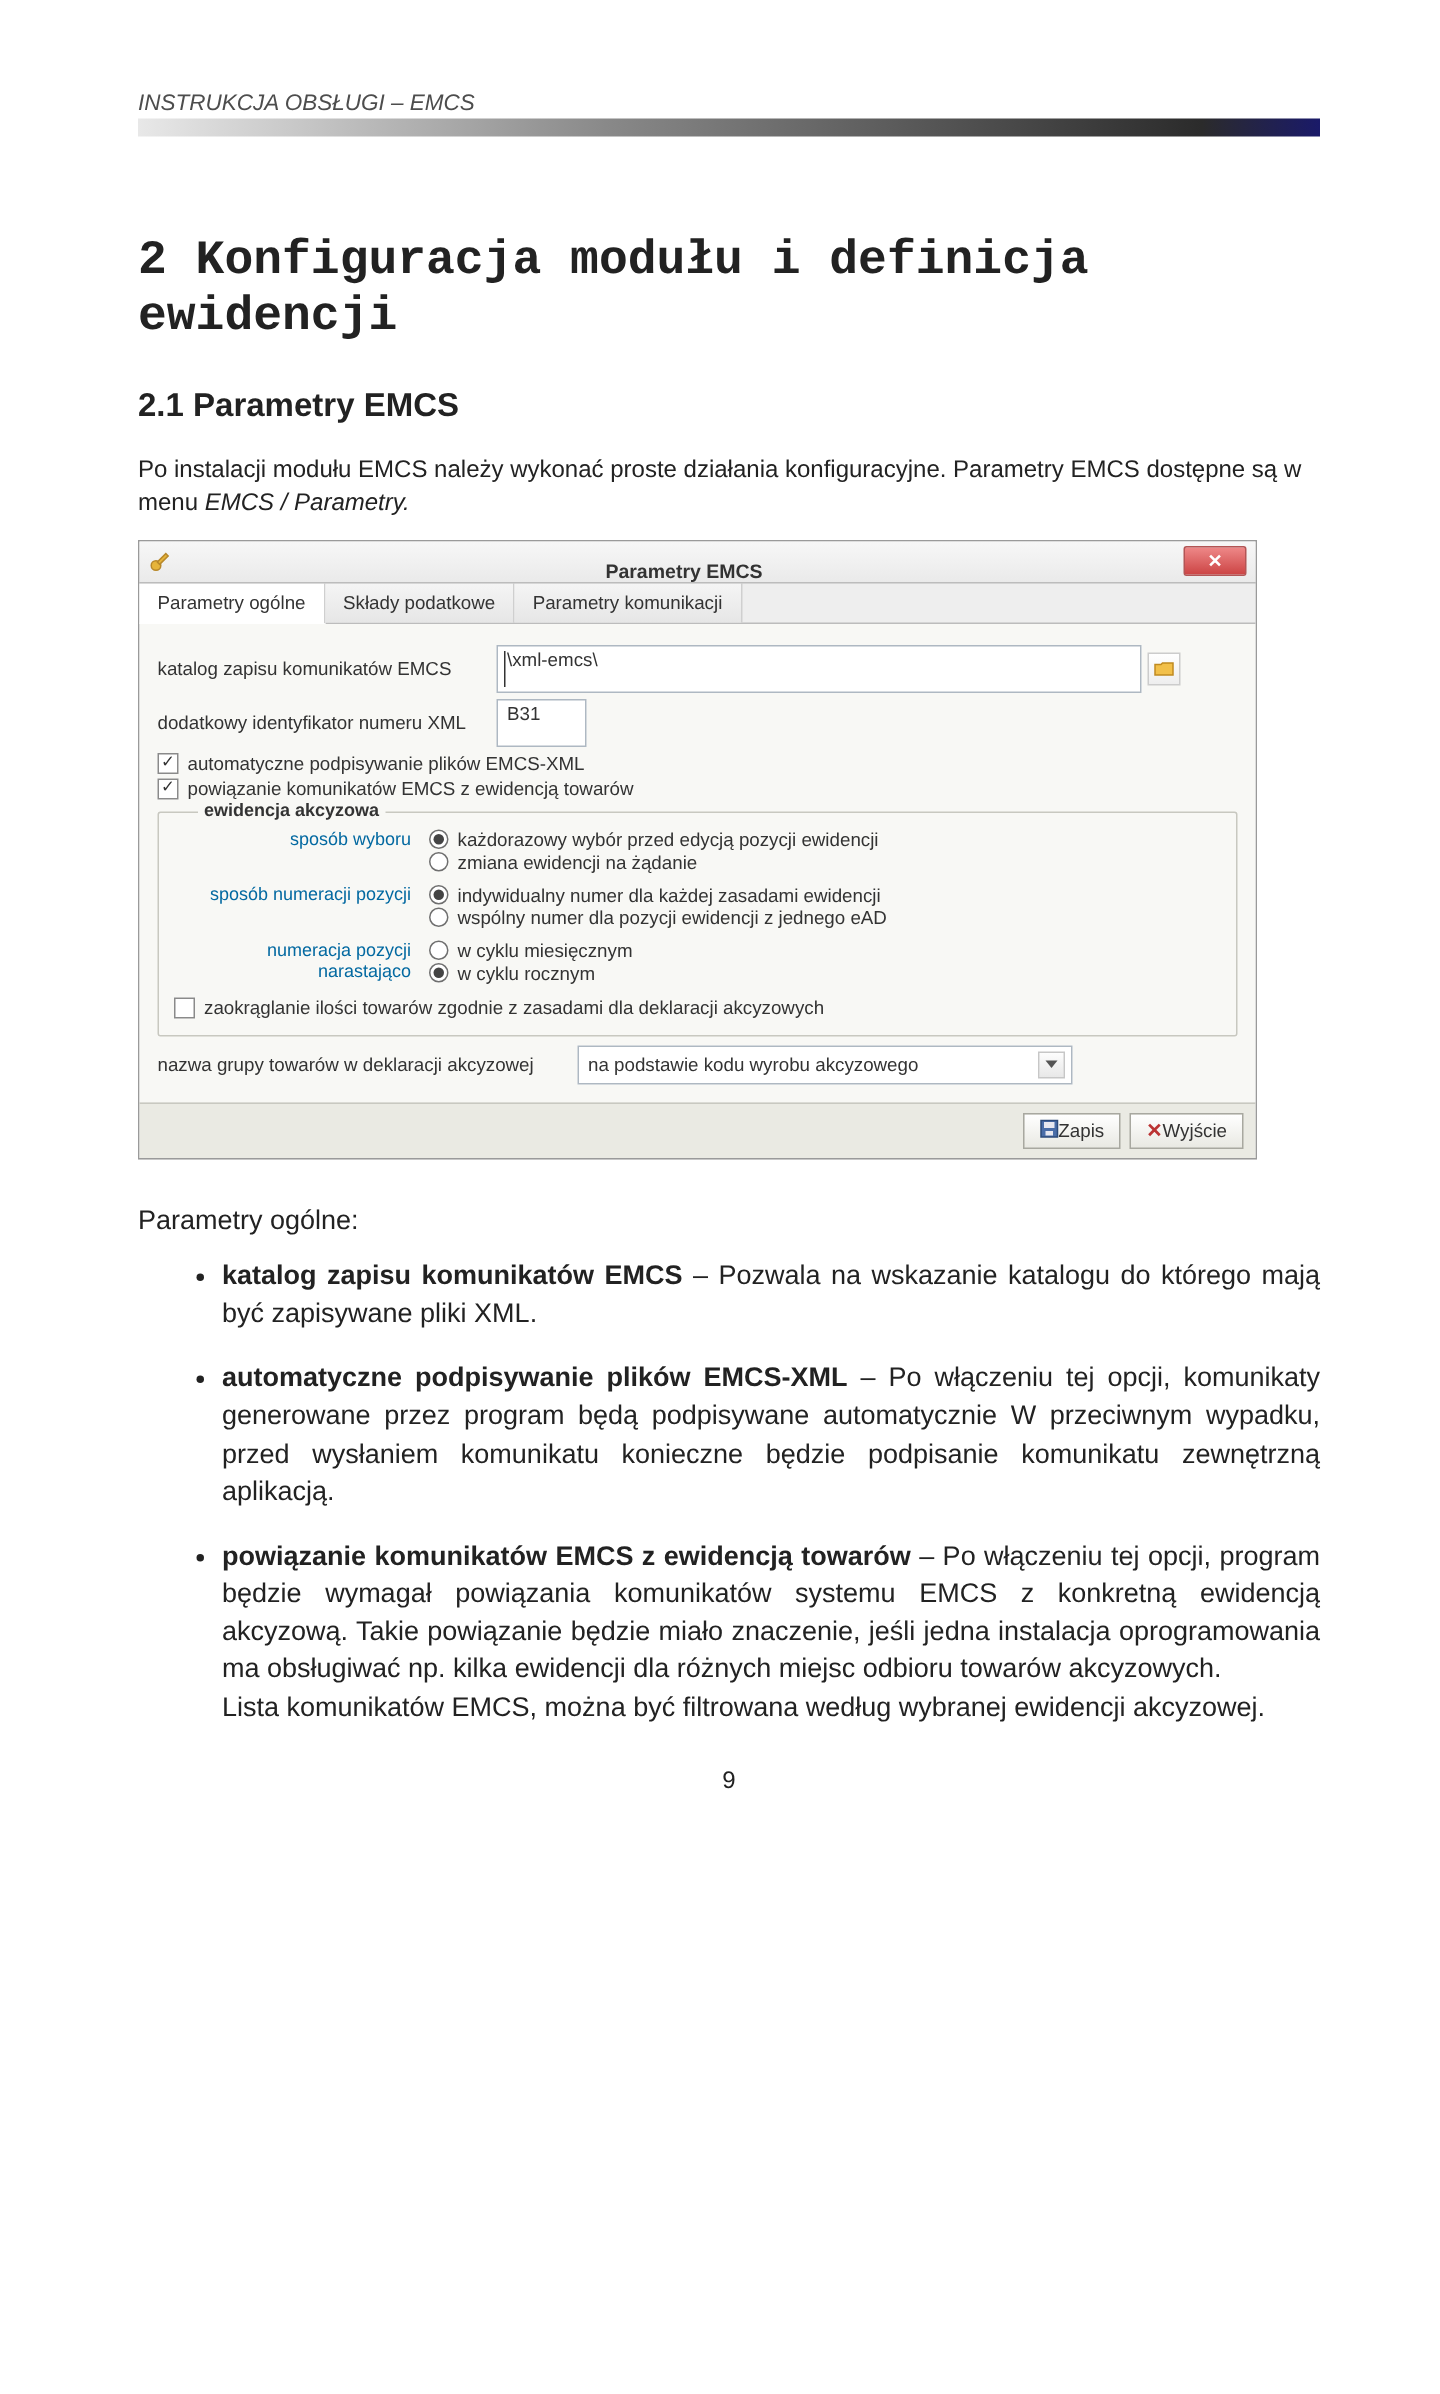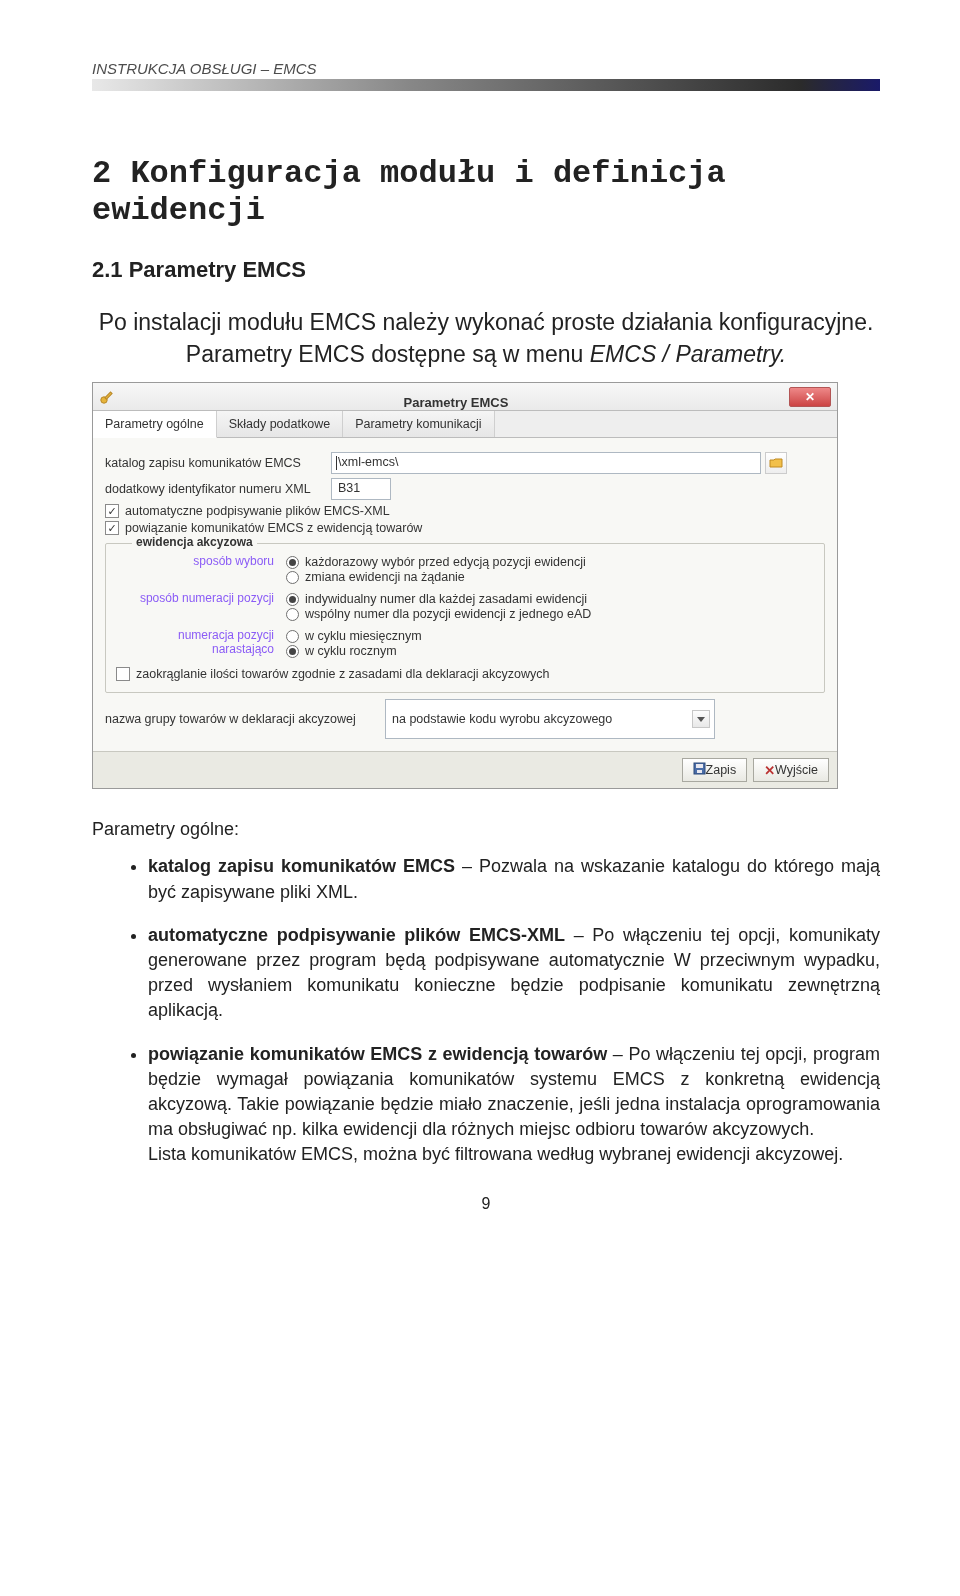--- a/index.html
+++ b/index.html
@@ -28,24 +28,23 @@
     font-weight: 700;
     margin: 0 0 28px 0;
     font-family: Liberation Mono, monospace;
   }
   h2.subsection {
     font-size: 22px;
     font-weight: 700;
     margin: 0 0 20px 0;
   }
   .para {
-    font-size: 23px;
+    font-size: 16px;
     line-height: 1.4;
     margin-bottom: 12px;
-    text-align: center;
   }
   .italic { font-style: italic; }
 
   
   .dialog {
     width: 746px;
     border: 1px solid #9a9a9a;
     background: #ececec;
     margin: 10px 0 30px 0;
     font-size: 12.5px;
@@ -102,21 +101,21 @@
     background: #f8f8f5;
     padding: 10px 12px 8px 12px;
   }
   .row {
     display: flex;
     align-items: center;
     margin: 4px 0;
   }
   .label { width: 226px; font-size: 12.5px; color: #333; }
   .textfield {
-    height: 22px;
+    height: 32px;
     border: 1px solid #aeb8c2;
     background: #fff;
     padding: 2px 6px;
     font-size: 12.5px;
     flex: 1;
   }
   .textfield.short { flex: none; width: 60px; }
   .textfield.cursor { position: relative; }
   .textfield.cursor::before {
     content: "";
@@ -145,37 +144,37 @@
     padding: 8px 10px 8px 10px;
     position: relative;
   }
   .fieldset .legend {
     position: absolute; top: -9px; left: 26px;
     background: #f8f8f5;
     padding: 0 4px;
     font-size: 12px; font-weight: 600;
   }
   .radio-row { display: flex; align-items: flex-start; margin: 2px 0; }
-  .radio-label { width: 170px; text-align: right; padding-right: 12px; font-size: 12px; color: #8b5cf6; }
+  .radio-label { width: 170px; text-align: right; padding-right: 12px; font-size: 12px; color: #0369a1; }
   .radio-opts { flex: 1; text-align: right; }
   .radio { display: flex; align-items: center; font-size: 12.5px; margin: 1px 0; }
   .radio .dot {
     width: 13px; height: 13px;
     border: 1px solid #6f6f6f;
     border-radius: 50%;
     margin-right: 6px;
     display: flex; align-items: center; justify-content: center;
     background: #fff;
   }
   .radio .dot.sel::after {
     content: ""; width: 7px; height: 7px; border-radius: 50%;
     background: #444;
   }
   .combo {
-    height: 40px;
+    height: 26px;
     border: 1px solid #aeb8c2;
     background: #fff;
     display: flex; align-items: center;
     padding: 0 4px 0 6px;
     font-size: 12.5px;
     flex: 1;
     max-width: 330px;
   }
   .combo .ctext { flex: 1; }
   .combo .arrow {

